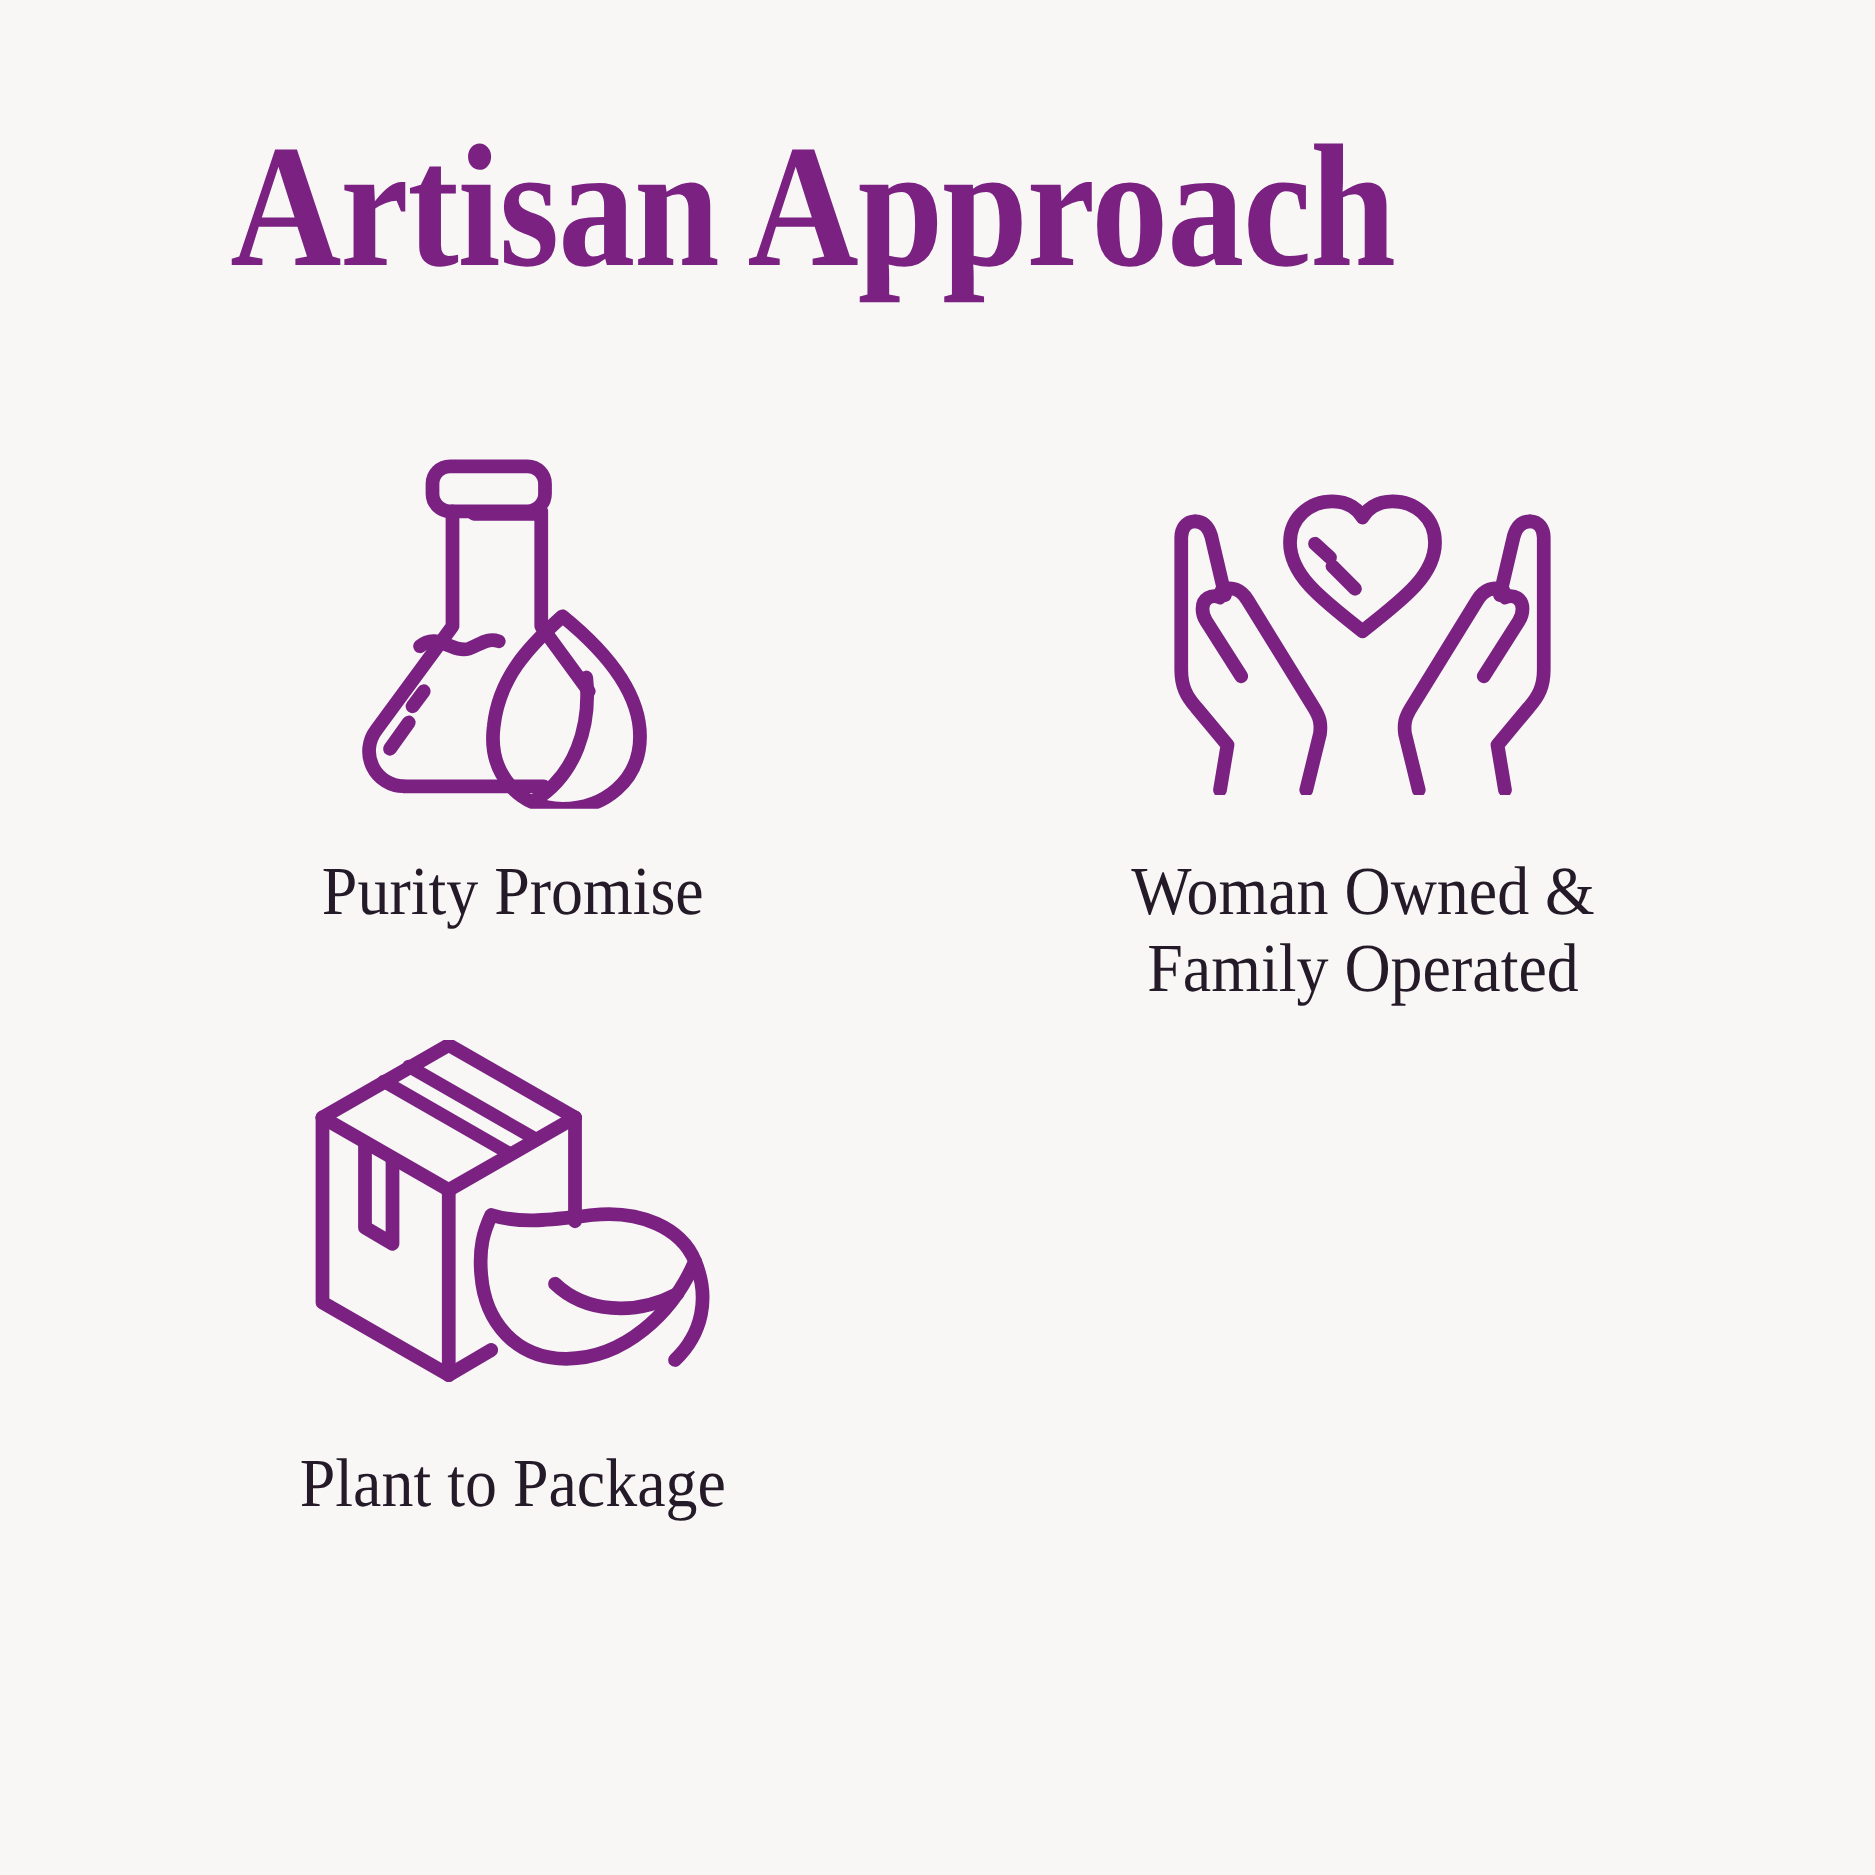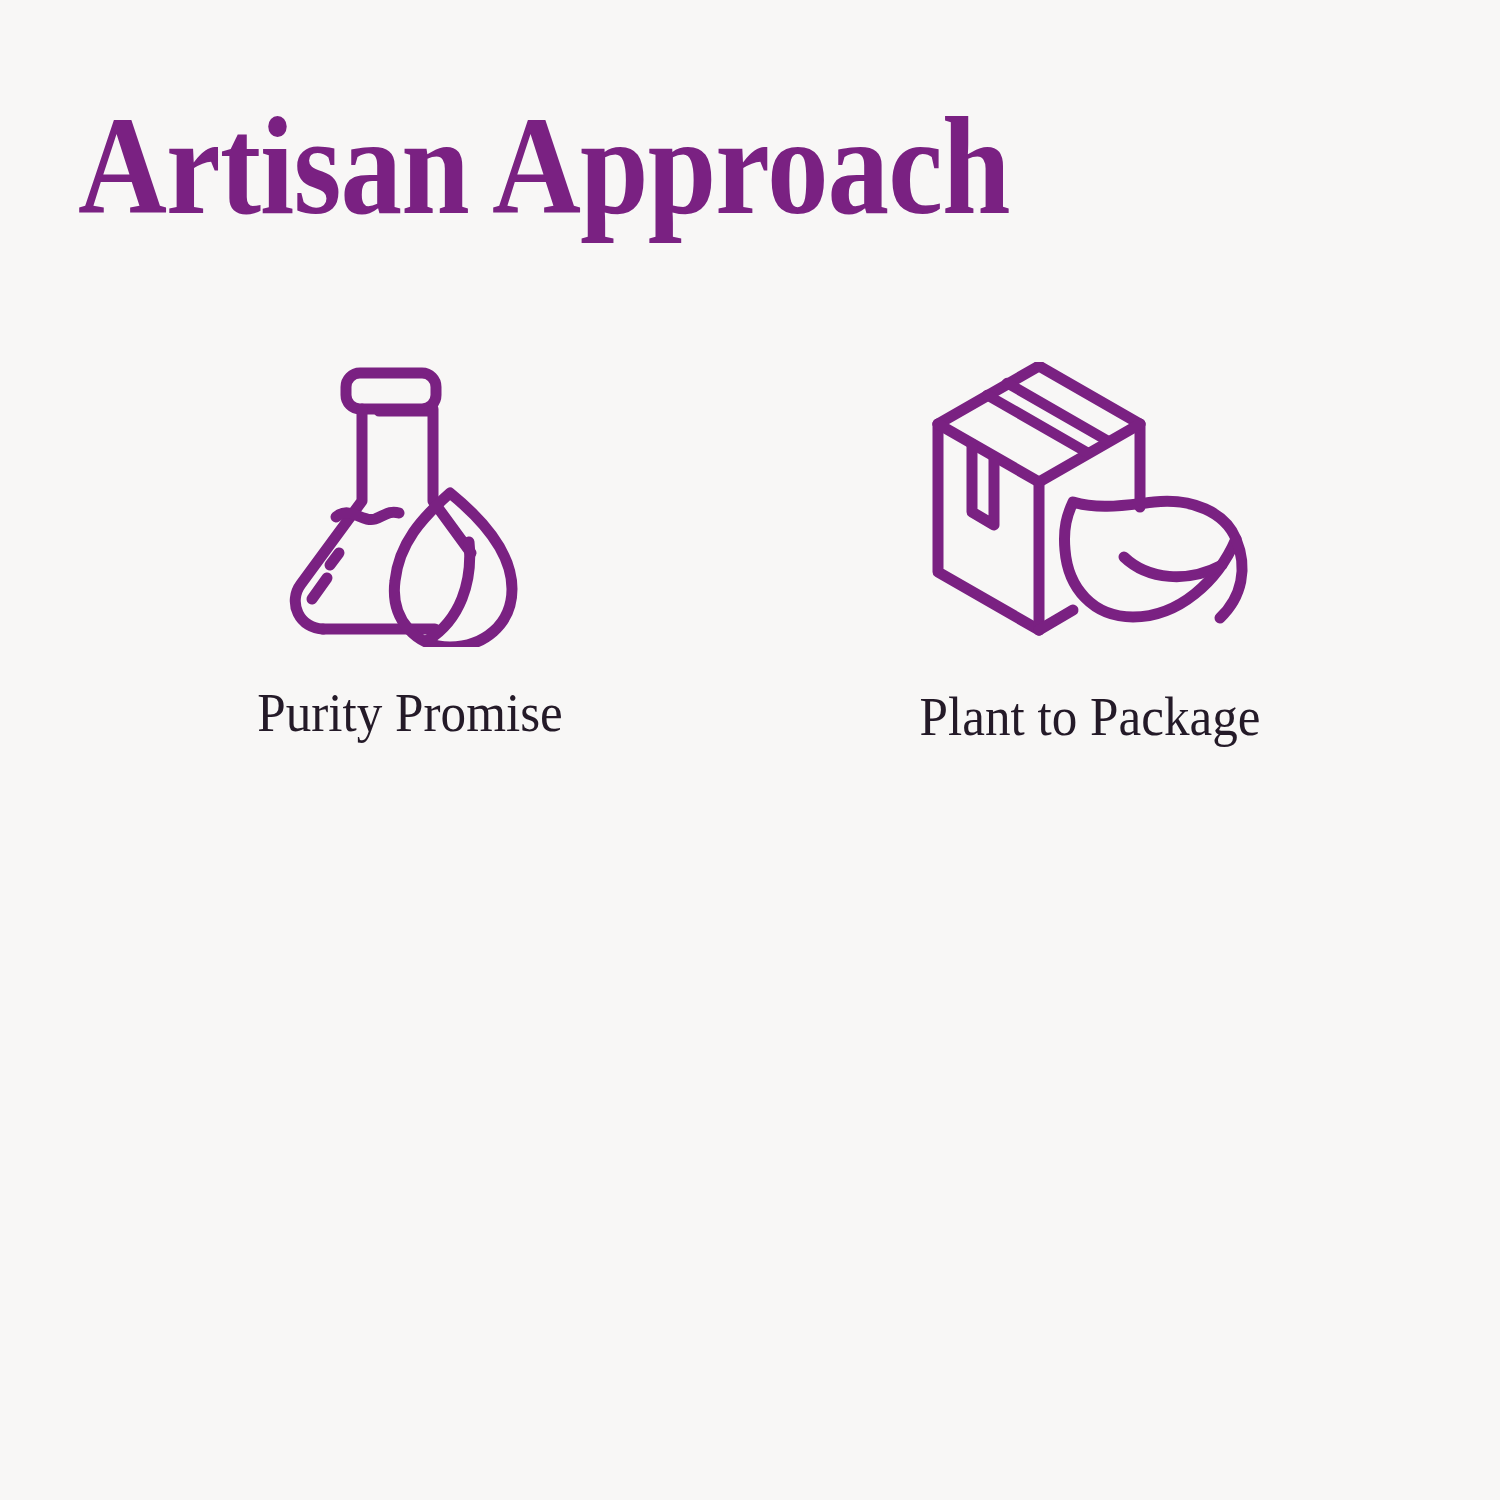--- a/index.html
+++ b/index.html
@@ -21,21 +21,21 @@
     background: #f8f7f6;
     box-sizing: border-box;
   }
 
   
   .title-wrap {
     position: absolute;
     top: 96px;
     left: 0;
     width: 1300px;
-    text-align: left;
+    text-align: center;
   }
   .page-title {
     display: block;
     font-family: "Liberation Serif", "DejaVu Serif", serif;
     font-weight: 700;
     font-size: 140px;
     line-height: 1.0;
     letter-spacing: -1px;
     color: #7a2182;
     transform: scaleX(0.88);
@@ -51,20 +51,21 @@
     width: 1360px;
     display: grid;
     grid-template-columns: 1fr 1fr;
     grid-template-rows: 470px 470px;
     column-gap: 0px;
     row-gap: 0px;
   }
   .cell {
     display: flex;
     flex-direction: column;
+    align-items: center;
     justify-content: flex-start;
   }
   .icon-box {
     height: 300px;
     display: flex;
     align-items: center;
     justify-content: center;
   }
   .icon-box svg {
     display: block;
@@ -119,20 +120,46 @@
           <path class="ico" d="M51 221 l-15 21"></path>
 
           <path class="ico" d="M174 136 c37 30 62 63 62 96 c0 36 -29 58 -62 58 c-33 0 -60 -27 -55 -66 c4 -38 27 -63 55 -88 z"></path>
 
           <path class="ico" d="M193 185 c4 40 -9 78 -41 98"></path>
         </svg>
       </div>
       <div class="feature-label">Purity Promise</div>
     </div>
 
+    <div class="cell cell-hands">
+      <div class="icon-box">
+        <svg width="330" height="268" viewBox="0 0 330 268" aria-hidden="true">
+
+          <path class="ico" d="M165 137 c-36 -28 -58 -46 -58 -71 c0 -20 16 -33 34 -33 c13 0 21 7 24 13 c3 -6 11 -13 24 -13 c18 0 34 13 34 33 c0 25 -22 43 -58 71 z"></path>
+
+          <path class="ico" d="M127 67 l12 11"></path>
+          <path class="ico" d="M141 85 l18 18"></path>
+
+          <path class="ico" d="M31 49 c-7 0 -11 6 -11 13 v106 c0 13 4 21 12 30 l25 30 l-6 36"></path>
+
+          <path class="ico" d="M31 49 c7 0 11 5 13 12 l11 47"></path>
+
+          <path class="ico" d="M51 110 c-7 -3 -14 1 -14 9 c0 4 1 7 3 10 l28 44"></path>
+
+          <path class="ico" d="M52 105 c8 -5 16 -1 21 7 l53 86 c5 8 6 13 5 21 l-11 45"></path>
+
+          <path class="ico" d="M299 49 c7 0 11 6 11 13 v106 c0 13 -4 21 -12 30 l-25 30 l6 36"></path>
+          <path class="ico" d="M299 49 c-7 0 -11 5 -13 12 l-11 47"></path>
+          <path class="ico" d="M279 110 c7 -3 14 1 14 9 c0 4 -1 7 -3 10 l-28 44"></path>
+          <path class="ico" d="M278 105 c-8 -5 -16 -1 -21 7 l-53 86 c-5 8 -6 13 -5 21 l11 45"></path>
+        </svg>
+      </div>
+      <div class="feature-label">Woman Owned &amp;
+Family Operated</div>
+    </div>
 
 
     <div class="cell cell-box">
       <div class="icon-box">
         <svg width="330" height="280" viewBox="0 0 330 280" aria-hidden="true">
 
           <path class="ico" d="M13 62 v148 l101 58"></path>
 
           <path class="ico" d="M13 62 L114 4"></path>
 

